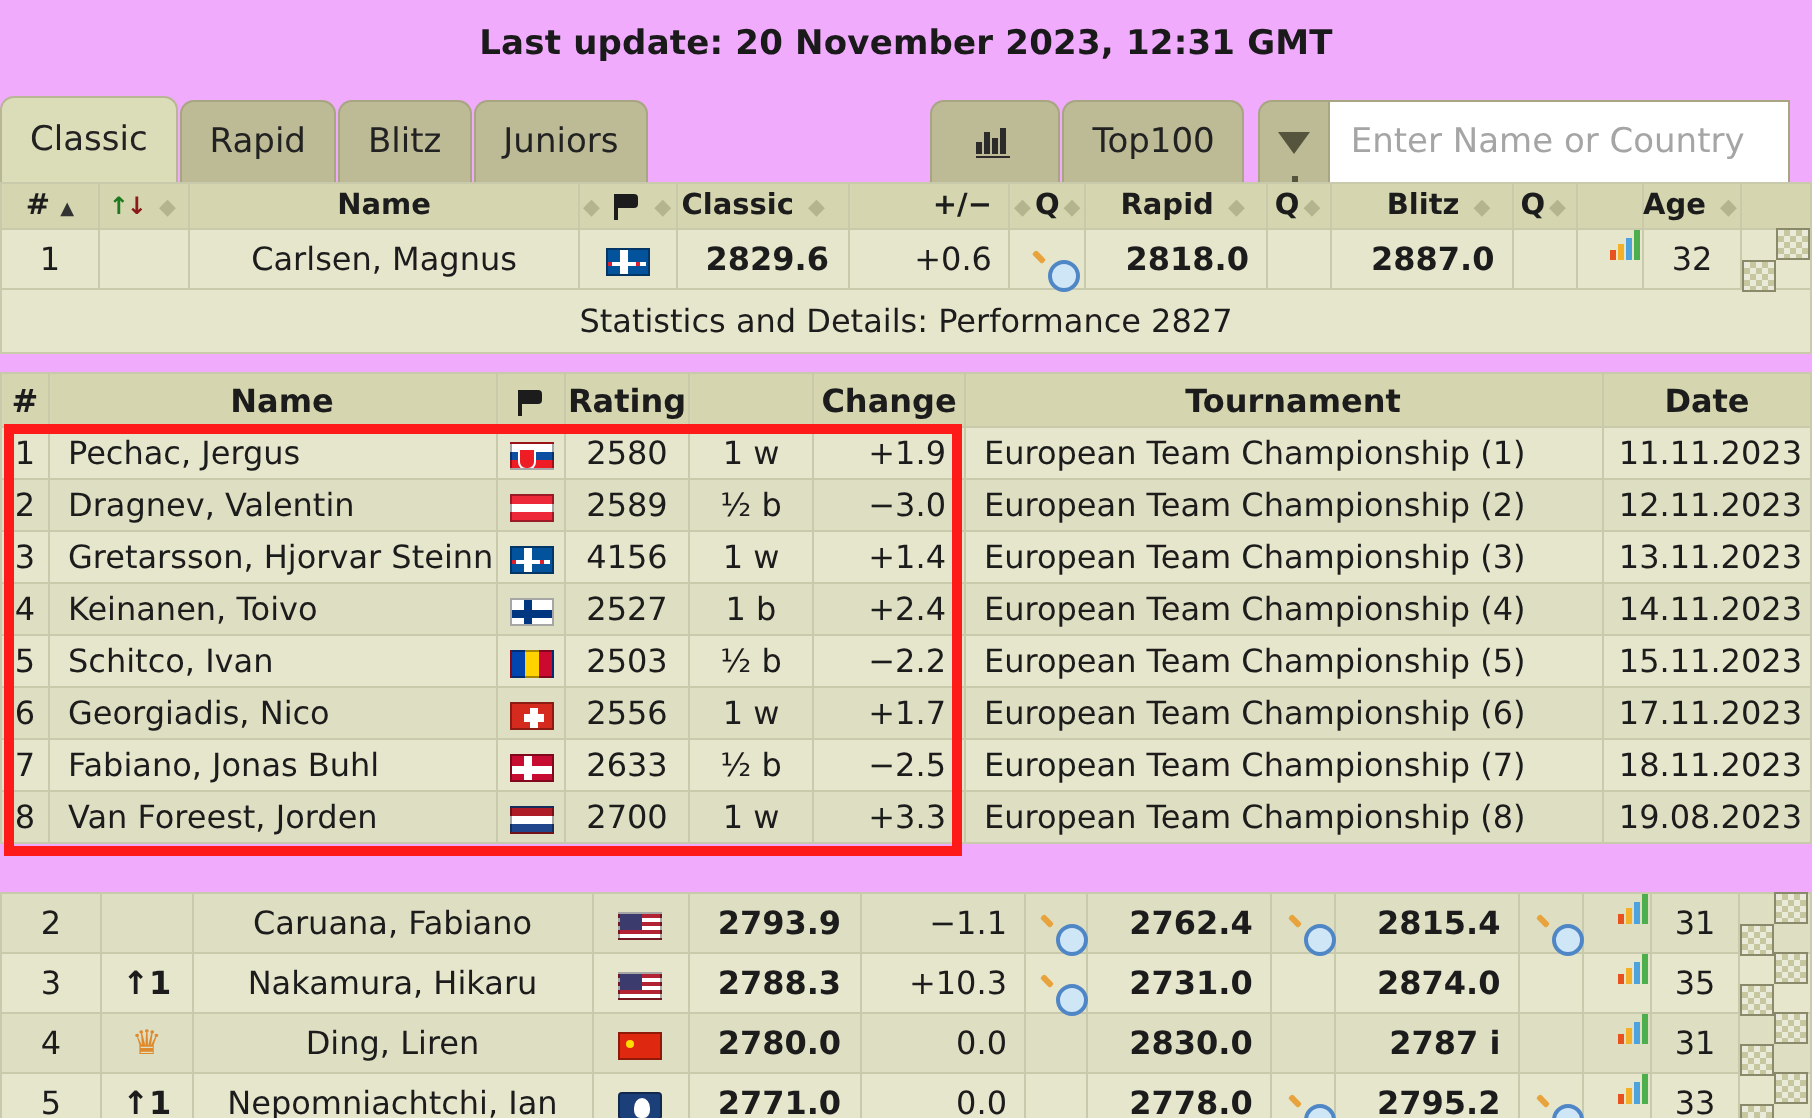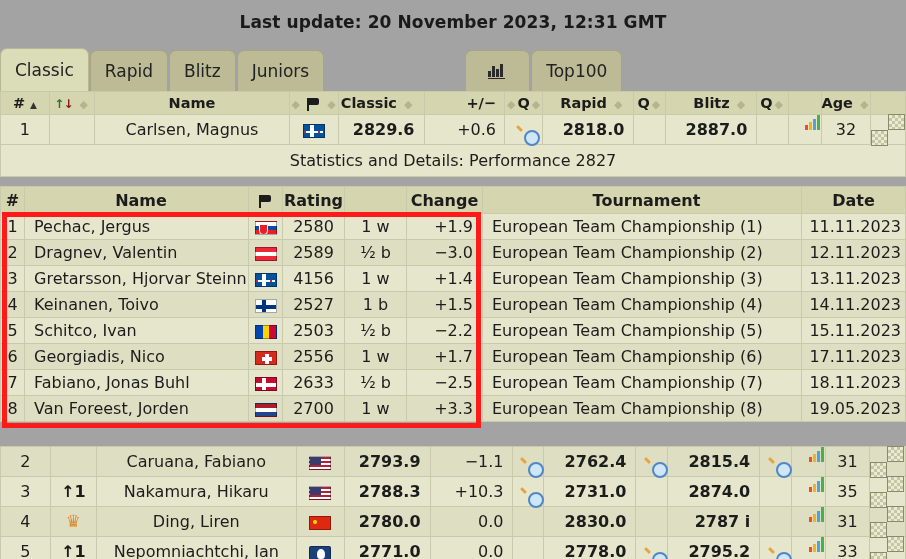--- a/index.html
+++ b/index.html
@@ -2,21 +2,21 @@
 <html><head>
 <meta charset="utf-8">
 <style>
   * { box-sizing: border-box; margin: 0; padding: 0; }
   html, body {
     width: 906px; height: 559px;
     font-family: "DejaVu Sans", sans-serif;
     background: #e2e2c8;
     overflow: hidden;
   }
-  .page { position: relative; width: 906px; height: 559px; background: #a3a3a3; }
+  .page { position: relative; width: 906px; height: 559px; background: #f0abfc; }
 
   
   .last-update {
     text-align: center;
     font-size: 17px;
     font-weight: bold;
     color: #1a1a1a;
     padding-top: 12px;
     letter-spacing: .1px;
   }
@@ -218,20 +218,26 @@
           <i></i>
           <i></i>
           <i></i>
           <i></i>
         </span>
     </div>
     <div class="tab">
       <span>Top100</span>
     </div>
 
+    <div class="searchwrap">
+      <div class="filter-btn">
+        <span class="funnel"></span>
+      </div>
+      <input class="search-input" type="text" placeholder="Enter Name or Country" style="">
+    </div>
   </div>
 
   <table class="main-table">
     <tbody>
         <tr class="mt-head">
       <th class="c-rank">
         <span>#</span>
         <span class="asc-mark">▲</span>
       </th>
       <th class="c-move">
@@ -347,21 +353,21 @@
         <td class="d-tour">European Team Championship (3)</td>
         <td class="d-date">13.11.2023</td>
       </tr>
 
       <tr class="dt-row even">
         <td class="d-num">4</td>
         <td class="d-name">Keinanen, Toivo</td>
         <td class="d-flag"><span class="flag fl-fi"></span></td>
         <td class="d-rating">2527</td>
         <td class="d-res">1 b</td>
-        <td class="d-change pos">+1.5</td>
+        <td class="d-change pos">+2.4</td>
         <td class="d-tour">European Team Championship (4)</td>
         <td class="d-date">14.11.2023</td>
       </tr>
 
       <tr class="dt-row odd">
         <td class="d-num">5</td>
         <td class="d-name">Schitco, Ivan</td>
         <td class="d-flag"><span class="flag fl-md"></span></td>
         <td class="d-rating">2503</td>
         <td class="d-res">½ b</td>
@@ -393,21 +399,21 @@
       </tr>
 
       <tr class="dt-row even">
         <td class="d-num">8</td>
         <td class="d-name">Van Foreest, Jorden</td>
         <td class="d-flag"><span class="flag fl-nl"></span></td>
         <td class="d-rating">2700</td>
         <td class="d-res">1 w</td>
         <td class="d-change pos">+3.3</td>
         <td class="d-tour">European Team Championship (8)</td>
-        <td class="d-date">19.05.2023</td>
+        <td class="d-date">19.08.2023</td>
       </tr>
     </tbody>
       </table>
 
     <div class="redbox"></div>
   </div>
 
   <table class="main-table" style="top:446px">
     <tbody>
         <tr class="mt-row even">

